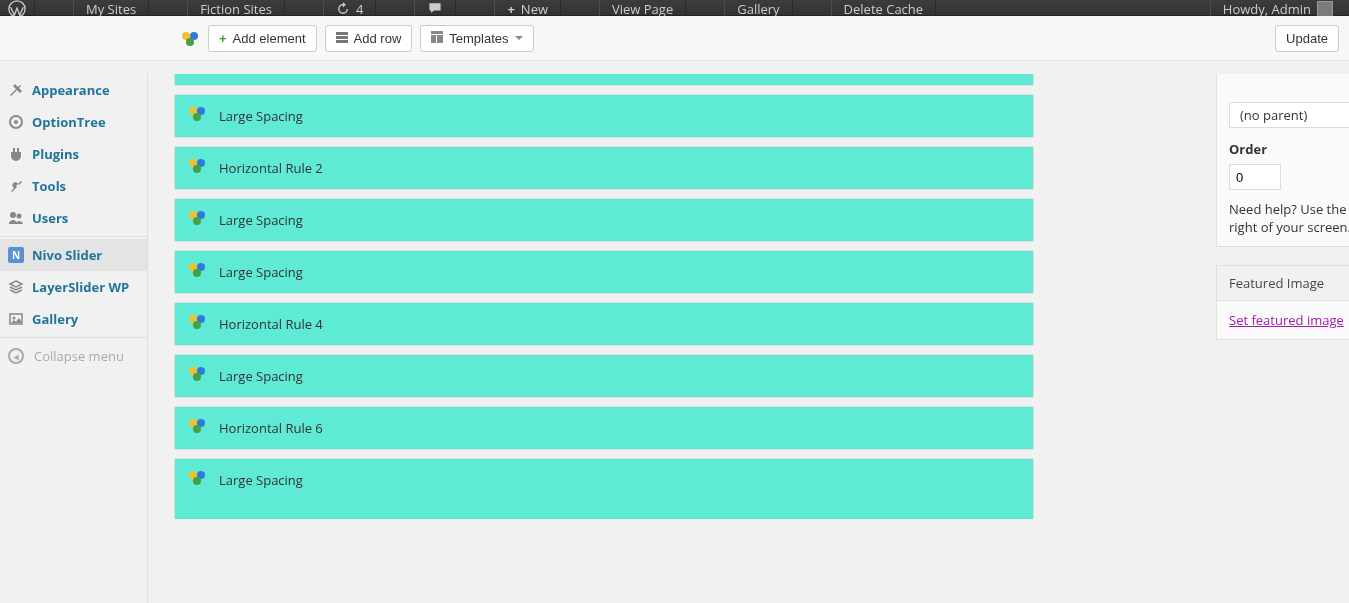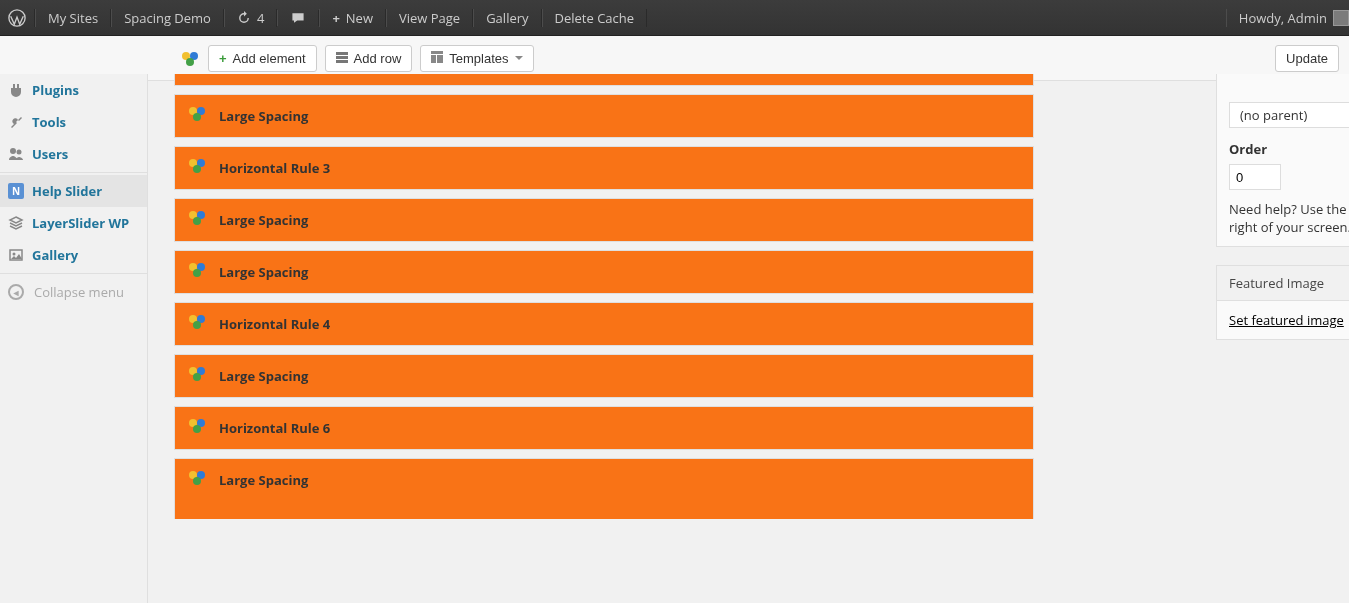--- a/index.html
+++ b/index.html
@@ -9,40 +9,41 @@
   color: #333;
   background: #f1f1f1;
   width: 1349px;
   height: 603px;
   overflow: hidden;
 }
 
 .adminbar {
   background: #333; background: #464646; background: #3c3c3c;
   background: linear-gradient(#3c3c3c,#333);
-  height: 36px;
+  height: 16px;
   display: flex;
-  align-items: center;
+  align-items: flex-start;
   color: #ccc;
   font-size: 13px;
   border-bottom: 1px solid #222;
+  gap: 38px;
 }
 .adminbar .ab-item {
   display: flex;
   align-items: center;
   padding: 0 12px;
   color: #ccc;
   border-right: 1px solid #2a2a2a;
   border-left: 1px solid #4c4c4c;
   cursor: pointer;
   gap: 6px;
 }
 .adminbar .ab-item:first-child { border-left: none; padding: 0 8px; }
 .adminbar .spacer-right { margin-left: auto; }
-.adminbar .howdy { border-right: none; padding-right: 0; }
+.adminbar .howdy { border-right: none; padding-right: 16px; }
 .avatar-mini {
   width: 16px; height: 16px; background: #7b7b7b; border: 1px solid #999;
 }
 .wp-logo svg { width: 18px; height: 18px; }
 
 .vc-toolbar {
   background: #f7f7f7;
   border-bottom: 1px solid #dfdfdf;
   height: 45px;
   display: flex;
@@ -106,27 +107,27 @@
 .mi .sq { width: 16px; height: 16px; background: #5a91d4; color: #fff; display: flex; align-items:center; justify-content:center; font-size: 10px; font-weight: bold; border-radius: 2px;}
 
 .content {
   position: absolute;
   left: 160px; right: 0; top: 74px; bottom: 0;
   overflow: hidden;
   padding: 0 14px;
 }
 .vc-col { width: 860px; }
 .vc-row {
-  background: #f97316;
+  background: #5eead4;
   border: 1px solid #dfdfdf;
   margin: 0 0 8px 0;
   padding: 12px 12px 12px 44px;
   position: relative;
   font-size: 13px;
-  font-weight: bold;
+  font-weight: normal;
 }
 .vc-row.half-top { border-top: none; margin-top: -6px; padding-top: 2px; height: 18px; }
 .vc-row .row-logo { position: absolute; left: 12px; top: 8px; width: 20px; height: 20px; }
 
 .metabox-col {
   position: absolute;
   left: 1056px; top: 0; width: 280px;
 }
 .metabox {
   background: #fafafa;
@@ -148,21 +149,21 @@
   background: #fff;
   height: 26px;
   display: flex; align-items: center; justify-content: space-between;
   padding: 0 6px 0 10px;
   font-size: 13px;
 }
 .input-sm {
   width: 52px; height: 26px; border: 1px solid #ddd; padding: 0 6px; font-size: 13px;
 }
 .help-txt { margin-top: 10px; color: #333; }
-.mb-link { color: #000000; text-decoration: underline; cursor: pointer; }
+.mb-link { color: #a21caf; text-decoration: underline; cursor: pointer; }
 </style>
 </head>
 <body>
 
 <svg width="0" height="0" style="position:absolute">
   <defs>
     <g id="vc-logo-g">
       <circle cx="6" cy="8" r="4" fill="#f2c02f"></circle>
       <circle cx="14" cy="8" r="4" fill="#2f7bd6"></circle>
       <circle cx="10" cy="14" r="4" fill="#43a047"></circle>
@@ -171,21 +172,21 @@
 </svg>
 
 <div class="adminbar">
   <div class="ab-item wp-logo">
     <svg viewBox="0 0 20 20">
         <circle cx="10" cy="10" r="9" fill="none" stroke="#ccc" stroke-width="1.5"></circle>
         <path d="M3 8 L7 17 L10 9 L13 17 L17 8" stroke="#ccc" stroke-width="1.5" fill="none"></path>
       </svg>
   </div>
   <div class="ab-item">My Sites</div>
-  <div class="ab-item">Spacing Demo</div>
+  <div class="ab-item">Fiction Sites</div>
   <div class="ab-item">
     <svg width="14" height="14" viewBox="0 0 20 20">
         <path d="M10 3a7 7 0 1 0 7 7h-2a5 5 0 1 1-5-5v3l4-4-4-4z" fill="#ccc"></path>
       </svg>
     <span>4</span>
   </div>
   <div class="ab-item">
     <svg width="16" height="16" viewBox="0 0 20 20">
         <path d="M3 4h14v9H9l-4 3v-3H3z" fill="#ccc"></path>
       </svg>
@@ -231,20 +232,33 @@
     </span>
     <span>Templates</span>
     <span class="caret-down"></span>
   </button>
   <button class="vc-btn upd">Update</button>
 </div>
 
 <div class="adminmenu">
   <div class="mi">
     <svg viewBox="0 0 16 16">
+        <path d="M2 13l1 1 6-6 3 3 2-2-3-3 2-2-1-1-2 2-3-3-2 2 3 3z" fill="#888"></path>
+      </svg>
+    <span>Appearance</span>
+  </div>
+  <div class="mi">
+    <svg viewBox="0 0 16 16">
+        <circle cx="8" cy="8" r="6" fill="none" stroke="#888" stroke-width="2"></circle>
+        <circle cx="8" cy="8" r="2" fill="#888"></circle>
+      </svg>
+    <span>OptionTree</span>
+  </div>
+  <div class="mi">
+    <svg viewBox="0 0 16 16">
         <path d="M5 2v4H3v4a5 5 0 0 0 10 0V6h-2V2h-2v4H7V2z" fill="#888"></path>
       </svg>
     <span>Plugins</span>
   </div>
   <div class="mi">
     <svg viewBox="0 0 16 16">
         <path d="M13 3l-3 3 1 1 3-3zM3 13l5-5 1 1-5 5z M10 6a3 3 0 1 0-4 4z" fill="#888"></path>
       </svg>
     <span>Tools</span>
   </div>
@@ -252,21 +266,21 @@
     <svg viewBox="0 0 16 16">
         <circle cx="5" cy="5" r="3" fill="#888"></circle>
         <circle cx="11" cy="6" r="2.5" fill="#888"></circle>
         <path d="M1 14c0-3 3-4 4-4s4 1 4 4z M8 14c0-2 2-3 3-3s4 1 4 3z" fill="#888"></path>
       </svg>
     <span>Users</span>
   </div>
   <div class="sep"></div>
   <div class="mi special">
     <span class="sq">N</span>
-    <span>Help Slider</span>
+    <span>Nivo Slider</span>
   </div>
   <div class="mi">
     <svg viewBox="0 0 16 16">
         <path d="M8 2l6 3-6 3-6-3z M2 8l6 3 6-3 M2 11l6 3 6-3" fill="none" stroke="#888" stroke-width="1.5"></path>
       </svg>
     <span>LayerSlider WP</span>
   </div>
   <div class="mi">
     <svg viewBox="0 0 16 16">
         <rect x="2" y="3" width="12" height="10" fill="none" stroke="#888" stroke-width="1.5"></rect>
@@ -288,21 +302,21 @@
     <div class="vc-row">
       <svg class="row-logo" viewBox="0 0 20 20">
           <use href="#vc-logo-g"></use>
         </svg>
       <span>Large Spacing</span>
     </div>
     <div class="vc-row">
       <svg class="row-logo" viewBox="0 0 20 20">
           <use href="#vc-logo-g"></use>
         </svg>
-      <span>Horizontal Rule 3</span>
+      <span>Horizontal Rule 2</span>
     </div>
     <div class="vc-row">
       <svg class="row-logo" viewBox="0 0 20 20">
           <use href="#vc-logo-g"></use>
         </svg>
       <span>Large Spacing</span>
     </div>
     <div class="vc-row">
       <svg class="row-logo" viewBox="0 0 20 20">
           <use href="#vc-logo-g"></use>

